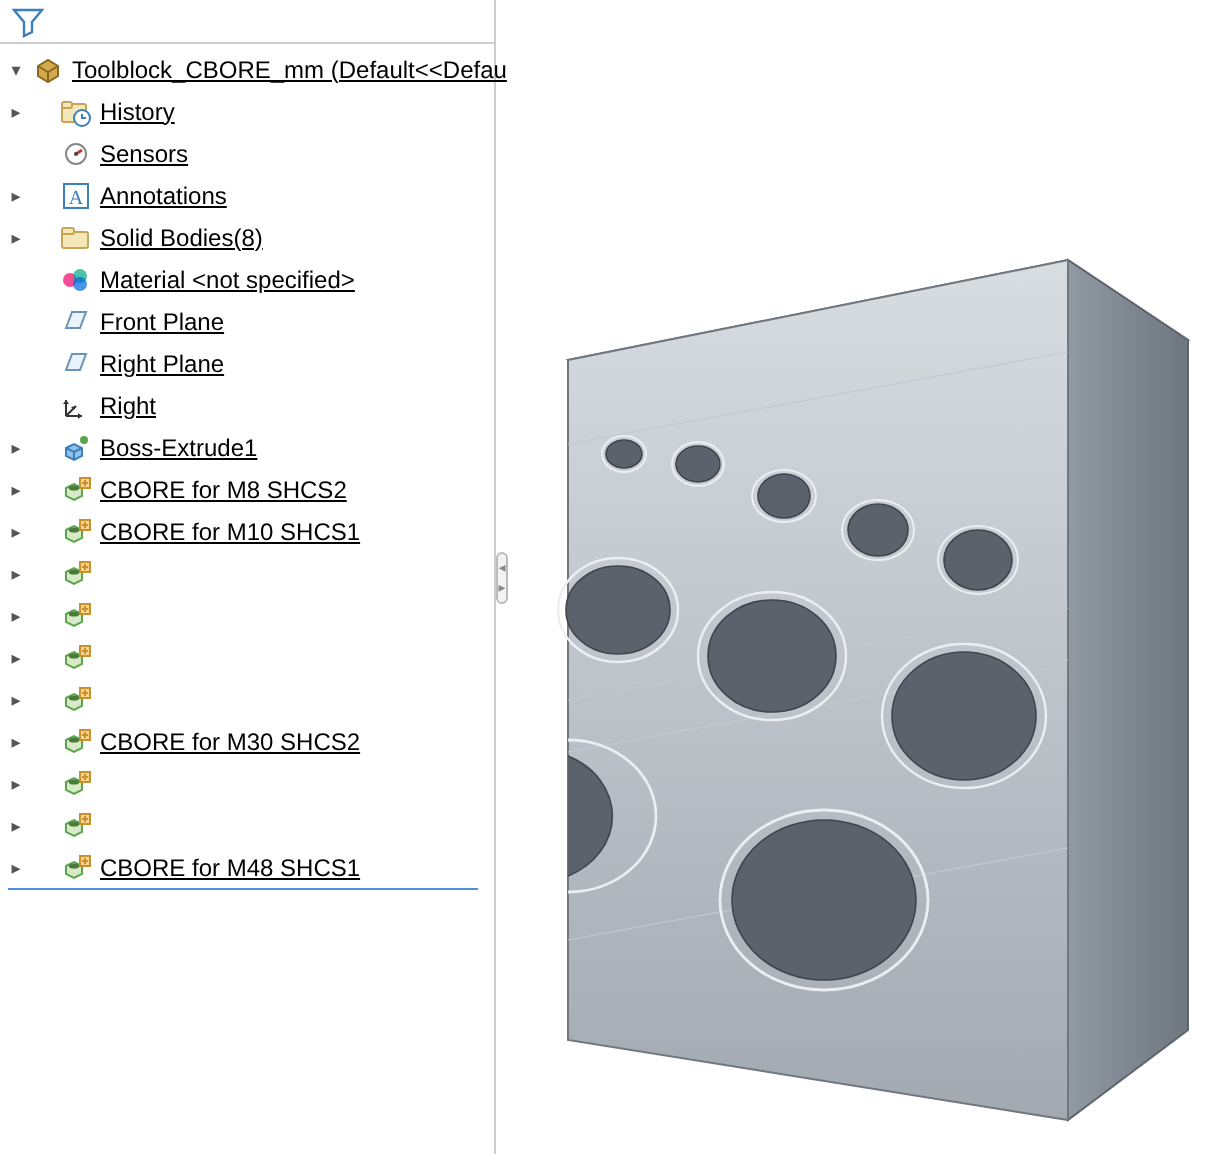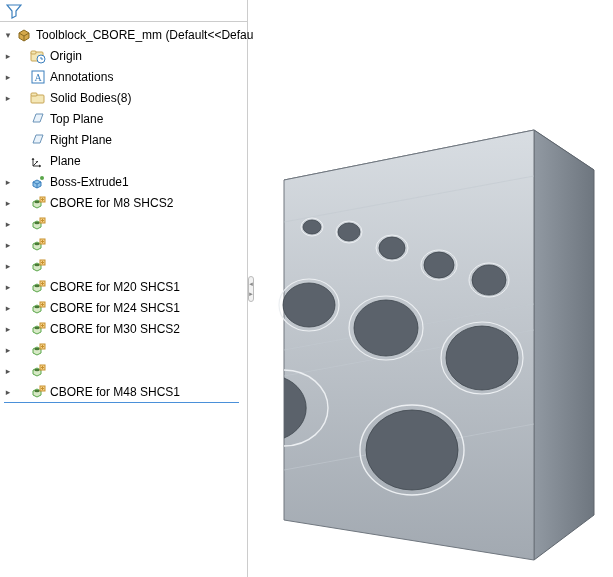--- a/index.html
+++ b/index.html
@@ -54,20 +54,21 @@
     margin: 0 4px 0 2px;
     display: flex;
     align-items: center;
     justify-content: center;
     flex-shrink: 0;
   }
   .node-label {
     display: flex;
     align-items: center;
     height: 100%;
+    text-decoration: underline;
   }
   .underline-blue-wrap {
     height: 1px;
     background: #4a90d9;
     margin-left: 4px;
     margin-right: 8px;
   }
   .splitter {
     position: absolute;
     left: 248px;
@@ -139,21 +140,33 @@
           <span class="expander">▸</span>
           <span class="indent" style="width: 14px;"></span>
           <span class="node-icon">
             <svg viewBox="0 0 16 16">
               <rect x="1" y="4" width="12" height="9" rx="1" fill="#f4e7b7" stroke="#c7a556"></rect>
               <rect x="1" y="3" width="5" height="3" rx="1" fill="#f4e7b7" stroke="#c7a556"></rect>
               <circle cx="11" cy="11" r="4" fill="#fff" stroke="#3b7fbd"></circle>
               <path d="M11 9 v2 h2" stroke="#3b7fbd" fill="none"></path>
             </svg>
           </span>
-          <span class="node-label">Origin</span>
+          <span class="node-label">History</span>
+        </div>
+        <div class="tree-row">
+          <span class="expander"></span>
+          <span class="indent" style="width: 14px;"></span>
+          <span class="node-icon">
+            <svg viewBox="0 0 16 16">
+              <circle cx="8" cy="8" r="5" fill="#fff" stroke="#888"></circle>
+              <path d="M8 8 l3 -2" stroke="#c33" stroke-width="1.4"></path>
+              <circle cx="8" cy="8" r="1" fill="#444"></circle>
+            </svg>
+          </span>
+          <span class="node-label">Sensors</span>
         </div>
         <div class="tree-row">
           <span class="expander">▸</span>
           <span class="indent" style="width: 14px;"></span>
           <span class="node-icon">
             <svg viewBox="0 0 16 16">
               <rect x="2" y="2" width="12" height="12" fill="#fff" stroke="#3b7fbd"></rect>
               <text x="8" y="12" text-anchor="middle" font-size="10" fill="#3b7fbd" font-family="serif">A</text>
             </svg>
           </span>
@@ -168,45 +181,57 @@
               <rect x="1" y="3" width="6" height="3" rx="1" fill="#f4e7b7" stroke="#c7a556"></rect>
             </svg>
           </span>
           <span class="node-label">Solid Bodies(8)</span>
         </div>
         <div class="tree-row">
           <span class="expander"></span>
           <span class="indent" style="width: 14px;"></span>
           <span class="node-icon">
             <svg viewBox="0 0 16 16">
+              <circle cx="5" cy="8" r="3.5" fill="#e06" opacity=".7"></circle>
+              <circle cx="10" cy="6" r="3.5" fill="#0a8" opacity=".7"></circle>
+              <circle cx="10" cy="10" r="3.5" fill="#06d" opacity=".7"></circle>
+            </svg>
+          </span>
+          <span class="node-label">Material &lt;not specified&gt;</span>
+        </div>
+        <div class="tree-row">
+          <span class="expander"></span>
+          <span class="indent" style="width: 14px;"></span>
+          <span class="node-icon">
+            <svg viewBox="0 0 16 16">
               <path d="M3 11 L6 3 L13 3 L10 11 Z" fill="#eaf3fb" stroke="#6a93b8"></path>
             </svg>
           </span>
-          <span class="node-label">Top Plane</span>
+          <span class="node-label">Front Plane</span>
         </div>
         <div class="tree-row">
           <span class="expander"></span>
           <span class="indent" style="width: 14px;"></span>
           <span class="node-icon">
             <svg viewBox="0 0 16 16">
               <path d="M3 11 L6 3 L13 3 L10 11 Z" fill="#eaf3fb" stroke="#6a93b8"></path>
             </svg>
           </span>
           <span class="node-label">Right Plane</span>
         </div>
         <div class="tree-row">
           <span class="expander"></span>
           <span class="indent" style="width: 14px;"></span>
           <span class="node-icon">
             <svg viewBox="0 0 16 16">
               <path d="M3 13 h8 M3 13 v-8 M3 13 l5 -5" stroke="#333" fill="none"></path>
               <path d="M11 13 l-2 -1.5 v3 z M3 5 l-1.5 2 h3 z M8 8 l-2.5 .5 l1.5 1.5 z" fill="#333"></path>
             </svg>
           </span>
-          <span class="node-label">Plane</span>
+          <span class="node-label">Right</span>
         </div>
         <div class="tree-row">
           <span class="expander">▸</span>
           <span class="indent" style="width: 14px;"></span>
           <span class="node-icon">
             <svg viewBox="0 0 16 16">
               <path d="M3 8 l4 -2 l4 2 v4 l-4 2 l-4 -2 z" fill="#8fc3e8" stroke="#3b7fbd"></path>
               <path d="M3 8 l4 2 l4 -2 M7 10 v4" stroke="#3b7fbd" fill="none"></path>
               <circle cx="12" cy="4" r="2" fill="#5aa64a"></circle>
             </svg>
@@ -230,70 +255,69 @@
           <span class="expander">▸</span>
           <span class="indent" style="width: 14px;"></span>
           <span class="node-icon">
             <svg viewBox="0 0 16 16">
               <path d="M3 7 l4 -2 l4 2 v4 l-4 2 l-4 -2 z" fill="#d7e9c6" stroke="#5aa64a"></path>
               <ellipse cx="7" cy="7" rx="2.6" ry="1.3" fill="#4a7a38"></ellipse>
               <rect x="10" y="2" width="5" height="5" fill="#f6d28c" stroke="#c7912f"></rect>
               <path d="M11 4.5 h3 M12.5 3 v3" stroke="#c7912f"></path>
             </svg>
           </span>
-        </div>
-        <div class="tree-row">
-          <span class="expander">▸</span>
-          <span class="indent" style="width: 14px;"></span>
-          <span class="node-icon">
-            <svg viewBox="0 0 16 16">
-              <path d="M3 7 l4 -2 l4 2 v4 l-4 2 l-4 -2 z" fill="#d7e9c6" stroke="#5aa64a"></path>
-              <ellipse cx="7" cy="7" rx="2.6" ry="1.3" fill="#4a7a38"></ellipse>
-              <rect x="10" y="2" width="5" height="5" fill="#f6d28c" stroke="#c7912f"></rect>
-              <path d="M11 4.5 h3 M12.5 3 v3" stroke="#c7912f"></path>
-            </svg>
-          </span>
-        </div>
-        <div class="tree-row">
-          <span class="expander">▸</span>
-          <span class="indent" style="width: 14px;"></span>
-          <span class="node-icon">
-            <svg viewBox="0 0 16 16">
-              <path d="M3 7 l4 -2 l4 2 v4 l-4 2 l-4 -2 z" fill="#d7e9c6" stroke="#5aa64a"></path>
-              <ellipse cx="7" cy="7" rx="2.6" ry="1.3" fill="#4a7a38"></ellipse>
-              <rect x="10" y="2" width="5" height="5" fill="#f6d28c" stroke="#c7912f"></rect>
-              <path d="M11 4.5 h3 M12.5 3 v3" stroke="#c7912f"></path>
-            </svg>
-          </span>
-        </div>
-        <div class="tree-row">
-          <span class="expander">▸</span>
-          <span class="indent" style="width: 14px;"></span>
-          <span class="node-icon">
-            <svg viewBox="0 0 16 16">
-              <path d="M3 7 l4 -2 l4 2 v4 l-4 2 l-4 -2 z" fill="#d7e9c6" stroke="#5aa64a"></path>
-              <ellipse cx="7" cy="7" rx="2.6" ry="1.3" fill="#4a7a38"></ellipse>
-              <rect x="10" y="2" width="5" height="5" fill="#f6d28c" stroke="#c7912f"></rect>
-              <path d="M11 4.5 h3 M12.5 3 v3" stroke="#c7912f"></path>
-            </svg>
-          </span>
-          <span class="node-label">CBORE for M20 SHCS1</span>
-        </div>
-        <div class="tree-row">
-          <span class="expander">▸</span>
-          <span class="indent" style="width: 14px;"></span>
-          <span class="node-icon">
-            <svg viewBox="0 0 16 16">
-              <path d="M3 7 l4 -2 l4 2 v4 l-4 2 l-4 -2 z" fill="#d7e9c6" stroke="#5aa64a"></path>
-              <ellipse cx="7" cy="7" rx="2.6" ry="1.3" fill="#4a7a38"></ellipse>
-              <rect x="10" y="2" width="5" height="5" fill="#f6d28c" stroke="#c7912f"></rect>
-              <path d="M11 4.5 h3 M12.5 3 v3" stroke="#c7912f"></path>
-            </svg>
-          </span>
-          <span class="node-label">CBORE for M24 SHCS1</span>
+          <span class="node-label">CBORE for M10 SHCS1</span>
+        </div>
+        <div class="tree-row">
+          <span class="expander">▸</span>
+          <span class="indent" style="width: 14px;"></span>
+          <span class="node-icon">
+            <svg viewBox="0 0 16 16">
+              <path d="M3 7 l4 -2 l4 2 v4 l-4 2 l-4 -2 z" fill="#d7e9c6" stroke="#5aa64a"></path>
+              <ellipse cx="7" cy="7" rx="2.6" ry="1.3" fill="#4a7a38"></ellipse>
+              <rect x="10" y="2" width="5" height="5" fill="#f6d28c" stroke="#c7912f"></rect>
+              <path d="M11 4.5 h3 M12.5 3 v3" stroke="#c7912f"></path>
+            </svg>
+          </span>
+        </div>
+        <div class="tree-row">
+          <span class="expander">▸</span>
+          <span class="indent" style="width: 14px;"></span>
+          <span class="node-icon">
+            <svg viewBox="0 0 16 16">
+              <path d="M3 7 l4 -2 l4 2 v4 l-4 2 l-4 -2 z" fill="#d7e9c6" stroke="#5aa64a"></path>
+              <ellipse cx="7" cy="7" rx="2.6" ry="1.3" fill="#4a7a38"></ellipse>
+              <rect x="10" y="2" width="5" height="5" fill="#f6d28c" stroke="#c7912f"></rect>
+              <path d="M11 4.5 h3 M12.5 3 v3" stroke="#c7912f"></path>
+            </svg>
+          </span>
+        </div>
+        <div class="tree-row">
+          <span class="expander">▸</span>
+          <span class="indent" style="width: 14px;"></span>
+          <span class="node-icon">
+            <svg viewBox="0 0 16 16">
+              <path d="M3 7 l4 -2 l4 2 v4 l-4 2 l-4 -2 z" fill="#d7e9c6" stroke="#5aa64a"></path>
+              <ellipse cx="7" cy="7" rx="2.6" ry="1.3" fill="#4a7a38"></ellipse>
+              <rect x="10" y="2" width="5" height="5" fill="#f6d28c" stroke="#c7912f"></rect>
+              <path d="M11 4.5 h3 M12.5 3 v3" stroke="#c7912f"></path>
+            </svg>
+          </span>
+        </div>
+        <div class="tree-row">
+          <span class="expander">▸</span>
+          <span class="indent" style="width: 14px;"></span>
+          <span class="node-icon">
+            <svg viewBox="0 0 16 16">
+              <path d="M3 7 l4 -2 l4 2 v4 l-4 2 l-4 -2 z" fill="#d7e9c6" stroke="#5aa64a"></path>
+              <ellipse cx="7" cy="7" rx="2.6" ry="1.3" fill="#4a7a38"></ellipse>
+              <rect x="10" y="2" width="5" height="5" fill="#f6d28c" stroke="#c7912f"></rect>
+              <path d="M11 4.5 h3 M12.5 3 v3" stroke="#c7912f"></path>
+            </svg>
+          </span>
         </div>
         <div class="tree-row">
           <span class="expander">▸</span>
           <span class="indent" style="width: 14px;"></span>
           <span class="node-icon">
             <svg viewBox="0 0 16 16">
               <path d="M3 7 l4 -2 l4 2 v4 l-4 2 l-4 -2 z" fill="#d7e9c6" stroke="#5aa64a"></path>
               <ellipse cx="7" cy="7" rx="2.6" ry="1.3" fill="#4a7a38"></ellipse>
               <rect x="10" y="2" width="5" height="5" fill="#f6d28c" stroke="#c7912f"></rect>
               <path d="M11 4.5 h3 M12.5 3 v3" stroke="#c7912f"></path>

